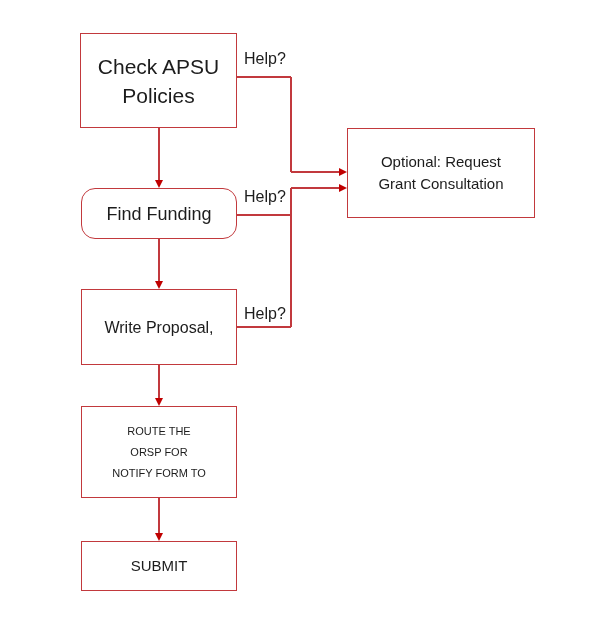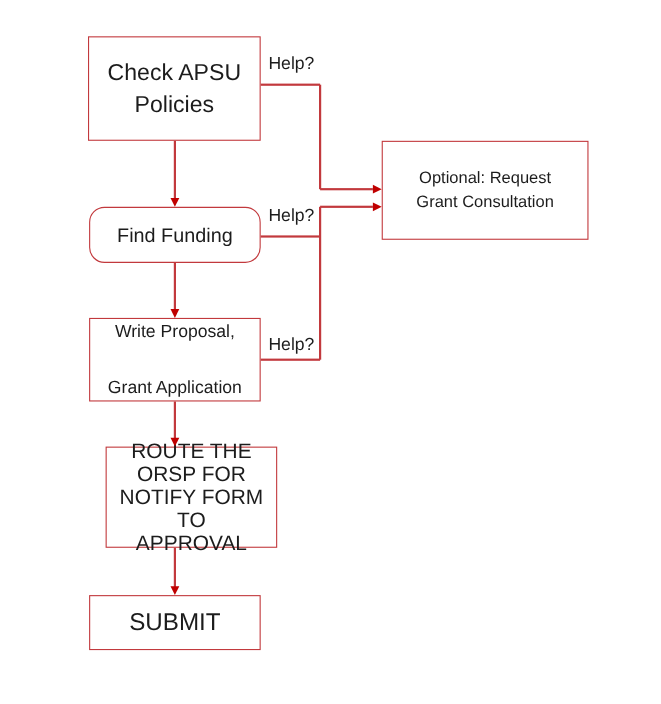--- a/index.html
+++ b/index.html
@@ -59,29 +59,27 @@
 <div class="canvas" style="background: rgb(255, 255, 255);">
     <div class="node" style="left: 80px; top: 33px; width: 157px; height: 95px; font-size: 21px; line-height: 29px; border-color: rgb(194, 57, 61); color: rgb(28, 28, 28);">
       <span>Check APSU</span>
       <span>Policies</span>
     </div>
     <div class="node" style="left: 81px; top: 188px; width: 156px; height: 51px; font-size: 18px; line-height: 22px; border-color: rgb(194, 57, 61); color: rgb(28, 28, 28); border-radius: 14px;">
       <span>Find Funding</span>
     </div>
     <div class="node" style="left: 81px; top: 289px; width: 156px; height: 76px; font-size: 16px; line-height: 23px; border-color: rgb(194, 57, 61); color: rgb(28, 28, 28); gap: 28px;">
       <span>Write Proposal,</span>
-      <span>Grant Application</span>
     </div>
-    <div class="node" style="left: 96px; top: 406px; width: 156px; height: 92px; font-size: 19px; line-height: 21px; border-color: rgb(194, 57, 61); color: rgb(28, 28, 28);">
+    <div class="node" style="left: 81px; top: 406px; width: 156px; height: 92px; font-size: 11px; line-height: 21px; border-color: rgb(194, 57, 61); color: rgb(28, 28, 28);">
       <span>ROUTE THE</span>
       <span>ORSP FOR</span>
       <span>NOTIFY FORM TO</span>
-      <span>APPROVAL</span>
     </div>
-    <div class="node" style="left: 81px; top: 541px; width: 156px; height: 50px; font-size: 22px; line-height: 20px; border-color: rgb(194, 57, 61); color: rgb(28, 28, 28);">
+    <div class="node" style="left: 81px; top: 541px; width: 156px; height: 50px; font-size: 15px; line-height: 20px; border-color: rgb(194, 57, 61); color: rgb(28, 28, 28);">
       <span>SUBMIT</span>
     </div>
     <div class="node" style="left: 347px; top: 128px; width: 188px; height: 90px; font-size: 15px; line-height: 22px; border-color: rgb(194, 57, 61); color: rgb(28, 28, 28);">
       <span>Optional: Request</span>
       <span>Grant Consultation</span>
     </div>
     <div class="line" style="background: rgb(194, 57, 61); left: 237px; top: 76.25px; width: 54px; height: 1.5px;"></div>
     <div class="line" style="background: rgb(194, 57, 61); left: 290.25px; top: 77px; width: 1.5px; height: 95px;"></div>
     <div class="line" style="background: rgb(194, 57, 61); left: 291px; top: 171.25px; width: 48px; height: 1.5px;"></div>
     <div class="line" style="background: rgb(194, 57, 61); left: 237px; top: 214.25px; width: 54px; height: 1.5px;"></div>

